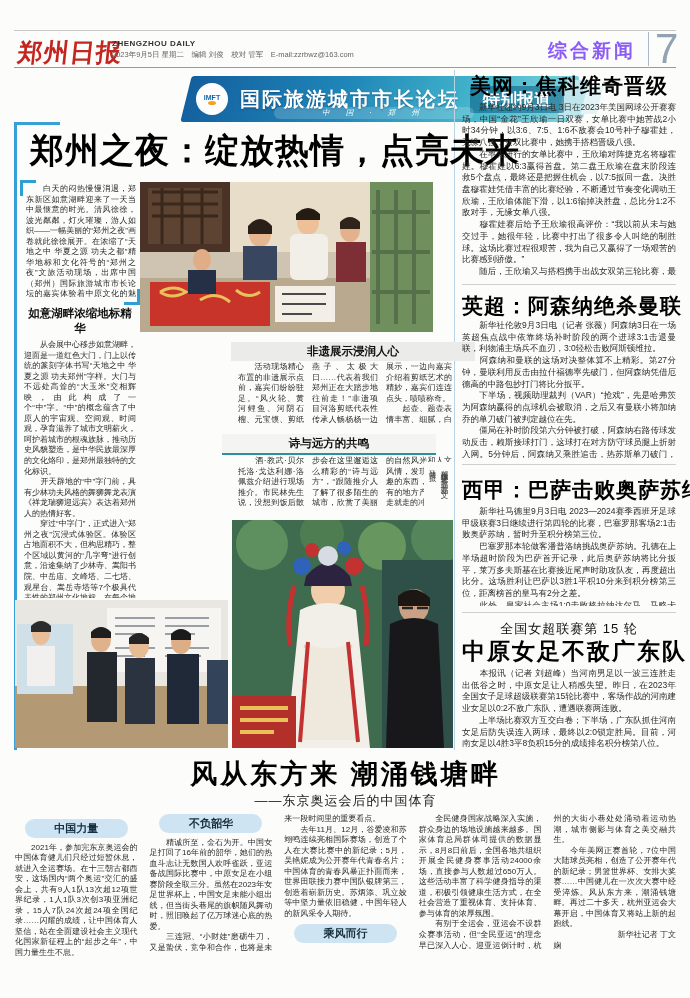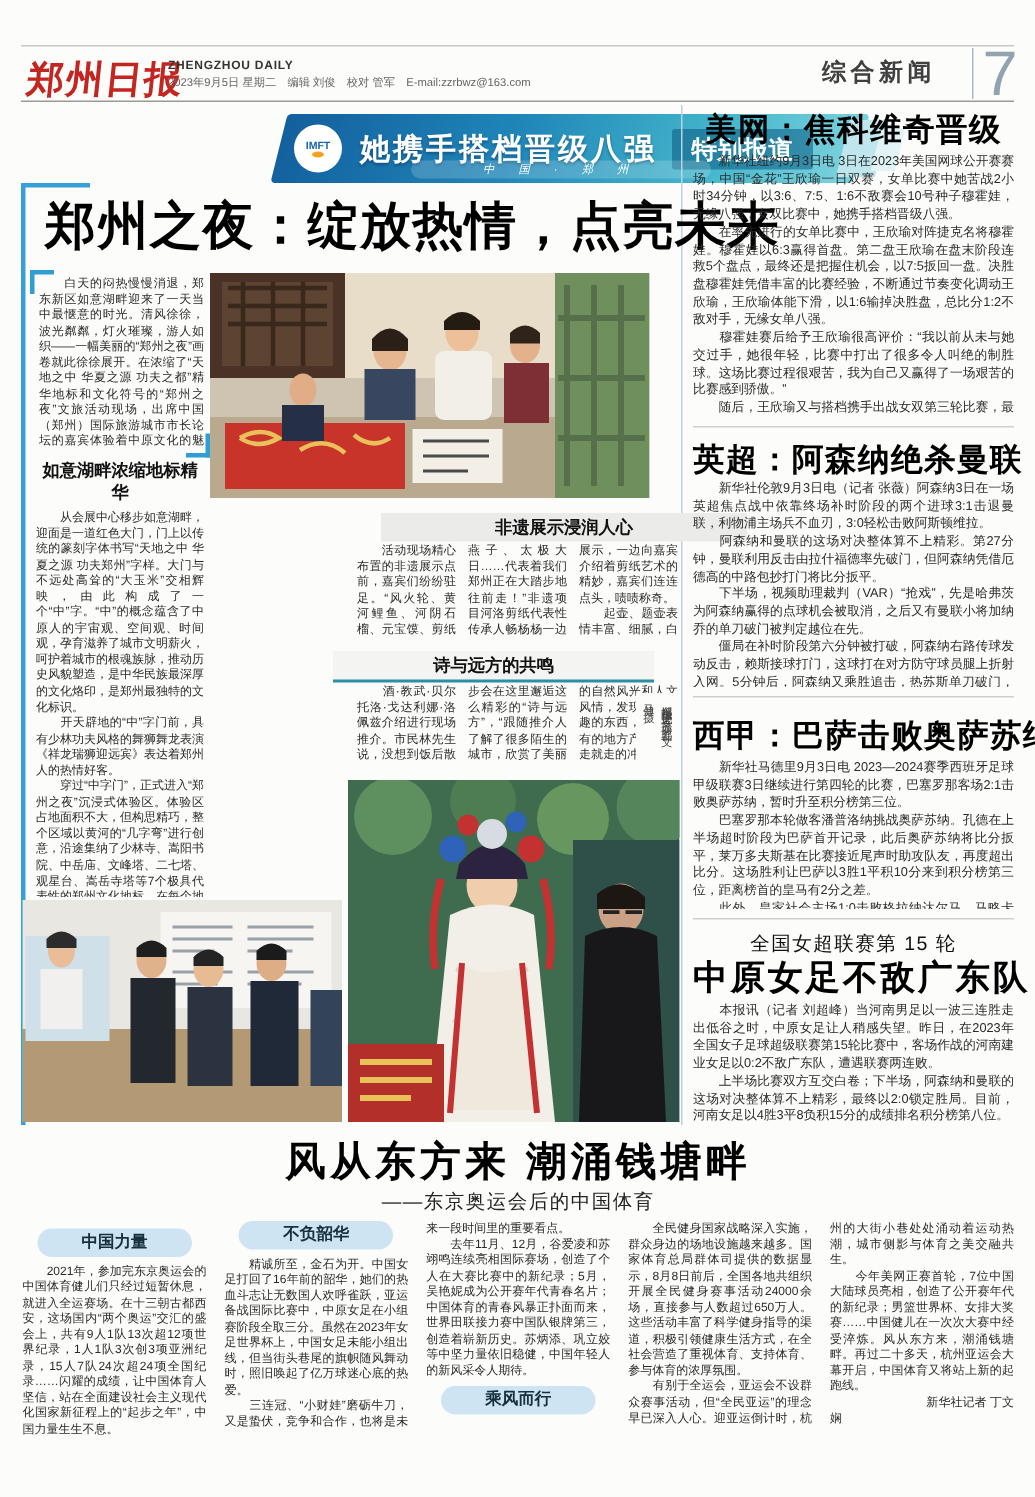--- a/index.html
+++ b/index.html
@@ -5,21 +5,21 @@
   html,body{margin:0;padding:0;background:#e8e8e6;}
   .page{position:relative;width:690px;height:998px;margin:0 auto;background:#fcfcfa;
         font-family:"Liberation Sans",sans-serif;color:#222;overflow:hidden;}
   .abs{position:absolute;}
   .hairline{background:#c8c8c6;height:1px;}
   
   .logo-cn{font-family:"DejaVu Serif",serif;font-weight:bold;color:#c32520;font-size:25px;
            transform:skewX(-6deg);letter-spacing:1px;}
   .mh-en{font-size:8px;font-weight:bold;color:#333;letter-spacing:.5px;}
   .mh-date{font-size:7.5px;color:#666;margin-top:2px;white-space:nowrap;}
-  .section-name{font-size:16px;font-weight:bold;color:#404040;letter-spacing:3px;}
+  .section-name{font-size:19px;font-weight:bold;color:#8b5cf6;letter-spacing:3px;}
   .page-no{font-size:42px;color:#93a2b0;font-weight:300;line-height:1;}
   .mh-rule{background:#9a9a98;height:1px;}
   
   .banner{left:186px;top:76px;width:388px;height:46px;}
   .banner .bg{position:absolute;inset:0;background:linear-gradient(100deg,#135f9e 0%,#1f86b8 40%,#45b7cc 75%,#7fd4de 100%);
               transform:skewX(-14deg);border-radius:3px;}
   .banner .stripe1{position:absolute;right:-14px;top:4px;width:26px;height:38px;background:#bfe6ec;transform:skewX(-14deg);}
   .banner .stripe2{position:absolute;right:-26px;top:10px;width:16px;height:28px;background:#e2f4f6;transform:skewX(-14deg);}
   .banner-inner{position:absolute;inset:0;display:flex;align-items:center;padding-left:10px;}
   .imft{width:32px;height:32px;border-radius:50%;background:#fff;display:flex;flex-direction:column;
@@ -79,21 +79,21 @@
 
   <div class="abs banner">
     <div class="bg"></div>
     <div class="stripe1"></div>
     <div class="stripe2"></div>
     <div class="banner-inner">
       <div class="imft">
         <span>IMFT</span>
         <span class="dot"></span>
       </div>
-      <span class="banner-title">她携手搭档晋级八强</span>
+      <span class="banner-title">国际旅游城市市长论坛</span>
       <span class="banner-tag">特别报道</span>
     </div>
     <div class="banner-sub">中 国 · 郑 州</div>
   </div>
 
   <div class="abs blue" style="left:14px;top:122px;width:3px;height:628px;"></div>
   <div class="abs blue" style="left:14px;top:122px;width:46px;height:3px;"></div>
   <div class="abs vsep" style="left:454px;top:70px;height:680px;"></div>
 
   <div class="abs headline" style="left:30px;top:128px;width:420px;">郑州之夜：绽放热情，点亮未来</div>
@@ -129,21 +129,21 @@
     <ellipse cx="168" cy="40" rx="11" ry="13" fill="#eec09a"></ellipse>
     <path d="M156 32q12 -12 24 0v6h-24z" fill="#241b13"></path>
     <rect x="150" y="52" width="38" height="46" rx="6" fill="#f2efe9"></rect>
     <ellipse cx="210" cy="48" rx="10" ry="12" fill="#e3b28c"></ellipse>
     <path d="M200 40q10 -10 20 0v7h-20z" fill="#30241a"></path>
     <rect x="196" y="60" width="30" height="40" fill="#7d2f35"></rect>
     <ellipse cx="62" cy="78" rx="9" ry="11" fill="#e0ad86"></ellipse>
     <rect x="48" y="88" width="28" height="24" fill="#253046"></rect>
   </svg>
 
-  <div class="abs band" style="left:254px;top:342px;width:244px;">非遗展示浸润人心</div>
+  <div class="abs band" style="left:231px;top:342px;width:244px;">非遗展示浸润人心</div>
   <div class="abs bodytext cols3" style="left:238px;top:362px;width:214px;height:68px;">　　活动现场精心布置的非遗展示点前，嘉宾们纷纷驻足。“风火轮、黄河鲤鱼、河阴石榴、元宝馍、剪纸燕子、太极大日……代表着我们郑州正在大踏步地往前走！”非遗项目河洛剪纸代表性传承人畅杨杨一边展示，一边向嘉宾介绍着剪纸艺术的精妙，嘉宾们连连点头，啧啧称奇。
 　　起壶、题壶表情丰富、细腻，白釉珍珠地刻花工艺、古韵护佑、盘口四只鸟雕于方寸之间，匠心独运。在唐三彩、猴加官、香包等展位前，嘉宾们在一件件作品中感受着中原文化的深厚底蕴，不少人当场体验制作，乐在其中。
 　　在豫剧展示区，原创戏歌作品《郑州欢迎您》在一颦一笑之间，道出了诸多中原文化元素，新场景引人入胜，成为现场一道亮丽的风景。</div>
   <div class="abs band teal" style="left:222px;top:434px;width:214px;">诗与远方的共鸣</div>
   <div class="abs bodytext cols3" style="left:238px;top:456px;width:214px;height:60px;">　　酒·教武·贝尔托洛·戈达利娜·洛佩兹介绍进行现场推介。市民林先生说，没想到饭后散步会在这里邂逅这么精彩的“诗与远方”，“跟随推介人了解了很多陌生的城市，欣赏了美丽的自然风光和人文风情，发现很多有趣的东西，甚至对有的地方产生了说走就走的冲动。”
 　　“郑州之夜”以文会友，以文化人，构建起城市与城市交流的桥梁和市民通往世界的心灵通道，大家希望继续加强合作，共谋未来。</div>
 
   <div class="abs vcap" style="left:424px;top:462px;height:108px;padding:2px;">郑报全媒体记者 苏瑜 郭磊 文
 马健 摄</div>
 
@@ -213,21 +213,21 @@
 
   <div class="abs r-head" style="left:462px;top:476px;width:214px;">西甲：巴萨击败奥萨苏纳</div>
   <div class="abs bodytext" style="left:462px;top:506px;width:214px;height:100px;font-size:8.5px;line-height:1.38;">　　新华社马德里9月3日电 2023—2024赛季西班牙足球甲级联赛3日继续进行第四轮的比赛，巴塞罗那客场2:1击败奥萨苏纳，暂时升至积分榜第三位。
 　　巴塞罗那本轮做客潘普洛纳挑战奥萨苏纳。孔德在上半场超时阶段为巴萨首开记录，此后奥萨苏纳将比分扳平，莱万多夫斯基在比赛接近尾声时助攻队友，再度超出比分。这场胜利让巴萨以3胜1平积10分来到积分榜第三位，距离榜首的皇马有2分之差。
 　　此外，皇家社会主场1:0击败格拉纳达尔马，马略卡主场0:0战平毕尔巴鄂竞技。原定3日进行的马德里竞技对塞维利亚的比赛因极端天气警报延期。</div>
   <div class="abs r-div" style="left:462px;top:612px;width:214px;"></div>
 
   <div class="abs kicker" style="left:462px;top:620px;width:214px;">全国女超联赛第 15 轮</div>
   <div class="abs r-head-big" style="left:462px;top:636px;width:214px;">中原女足不敌广东队</div>
   <div class="abs bodytext" style="left:462px;top:668px;width:214px;height:80px;font-size:8.5px;line-height:1.38;">　　本报讯（记者 刘超峰）当河南男足以一波三连胜走出低谷之时，中原女足让人稍感失望。昨日，在2023年全国女子足球超级联赛第15轮比赛中，客场作战的河南建业女足以0:2不敌广东队，遭遇联赛两连败。
-　　上半场比赛双方互交白卷；下半场，阿森纳和曼联的这场对决整体算不上精彩，最终以2:0锁定胜局。目前，河南女足以4胜3平8负积15分的成绩排名积分榜第八位。</div>
+　　上半场比赛双方互交白卷；下半场，广东队抓住河南女足后防失误连入两球，最终以2:0锁定胜局。目前，河南女足以4胜3平8负积15分的成绩排名积分榜第八位。</div>
 
   <div class="abs f-title" style="left:15px;top:756px;width:661px;">风从东方来  潮涌钱塘畔</div>
   <div class="abs f-sub" style="left:15px;top:792px;width:661px;">——东京奥运会后的中国体育</div>
 
   <div class="abs f-flow" style="left:15px;top:814px;width:661px;height:174px;">
     <span class="pill">中国力量</span>
     <p>　　2021年，参加完东京奥运会的中国体育健儿们只经过短暂休息，就进入全运赛场。在十三朝古都西安，这场国内“两个奥运”交汇的盛会上，共有9人1队13次超12项世界纪录，1人1队3次创3项亚洲纪录，15人7队24次超24项全国纪录……闪耀的成绩，让中国体育人坚信，站在全面建设社会主义现代化国家新征程上的“起步之年”，中国力量生生不息。</p>
     <span class="pill">不负韶华</span>
     <p>　　精诚所至，金石为开。中国女足打回了16年前的韶华，她们的热血斗志让无数国人欢呼雀跃，亚运备战国际比赛中，中原女足在小组赛阶段全取三分。虽然在2023年女足世界杯上，中国女足未能小组出线，但当街头巷尾的旗帜随风舞动时，照旧唤起了亿万球迷心底的热爱。
 　　三连冠、“小财娃”磨砺牛刀，又是蛰伏，竞争和合作，也将是未来一段时间里的重要看点。

